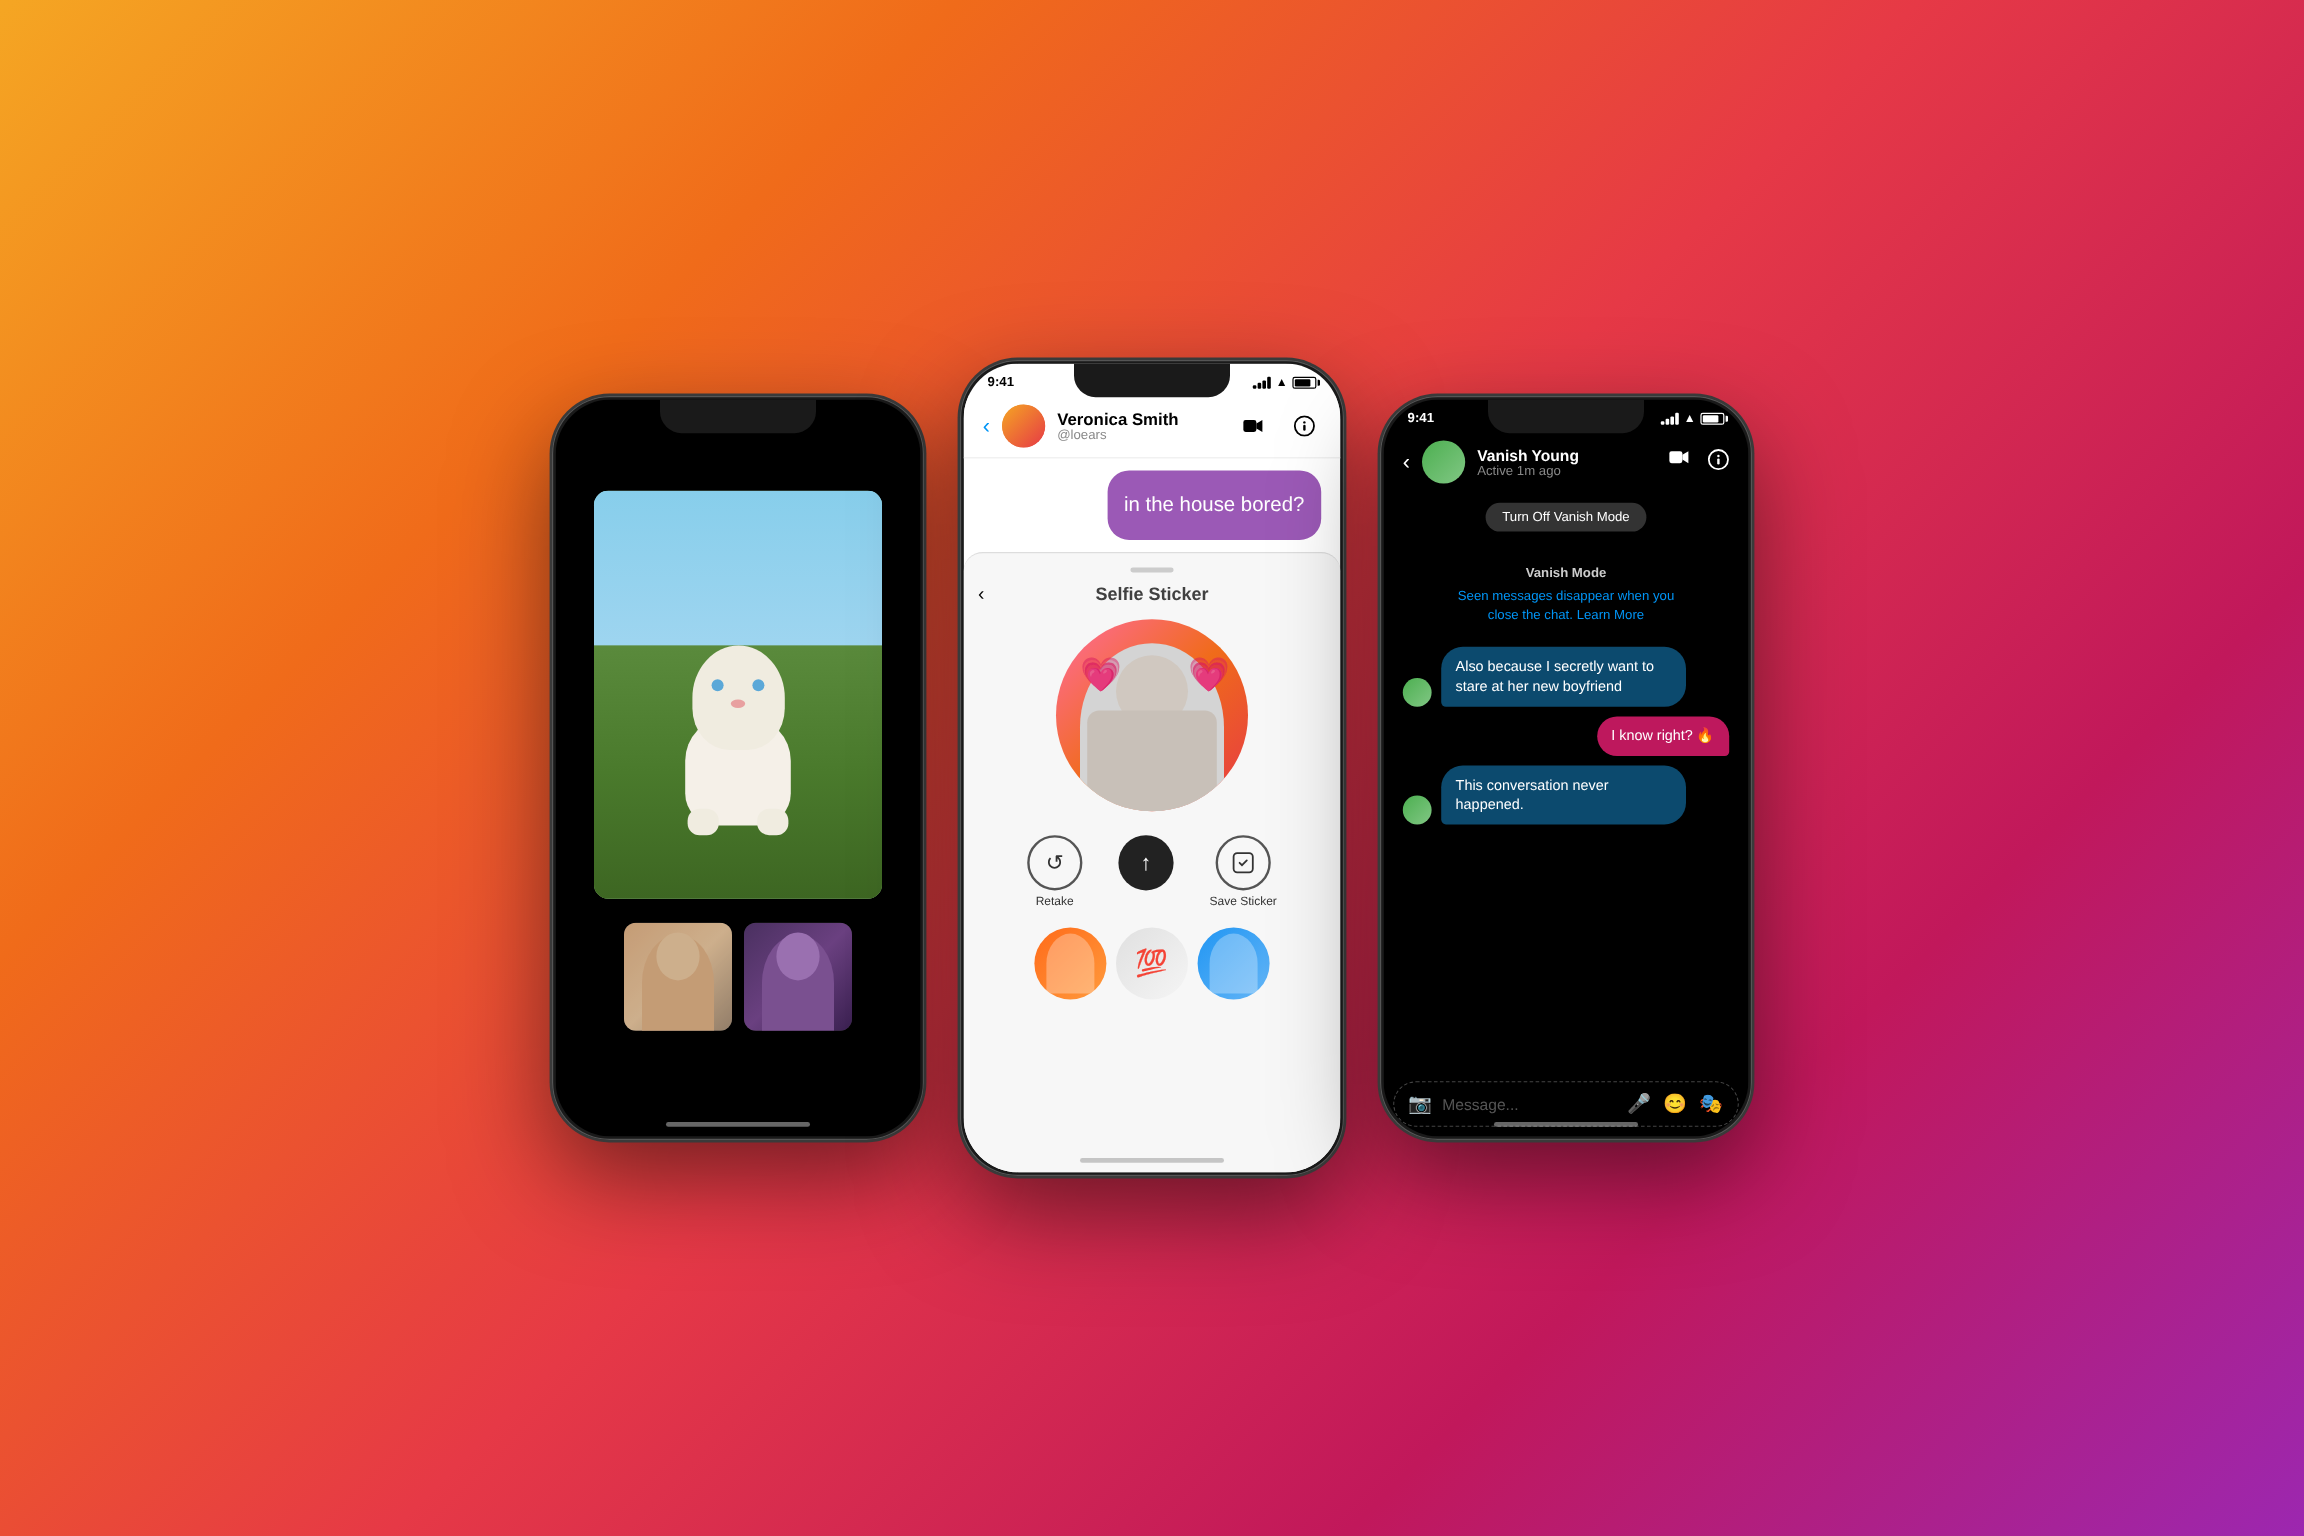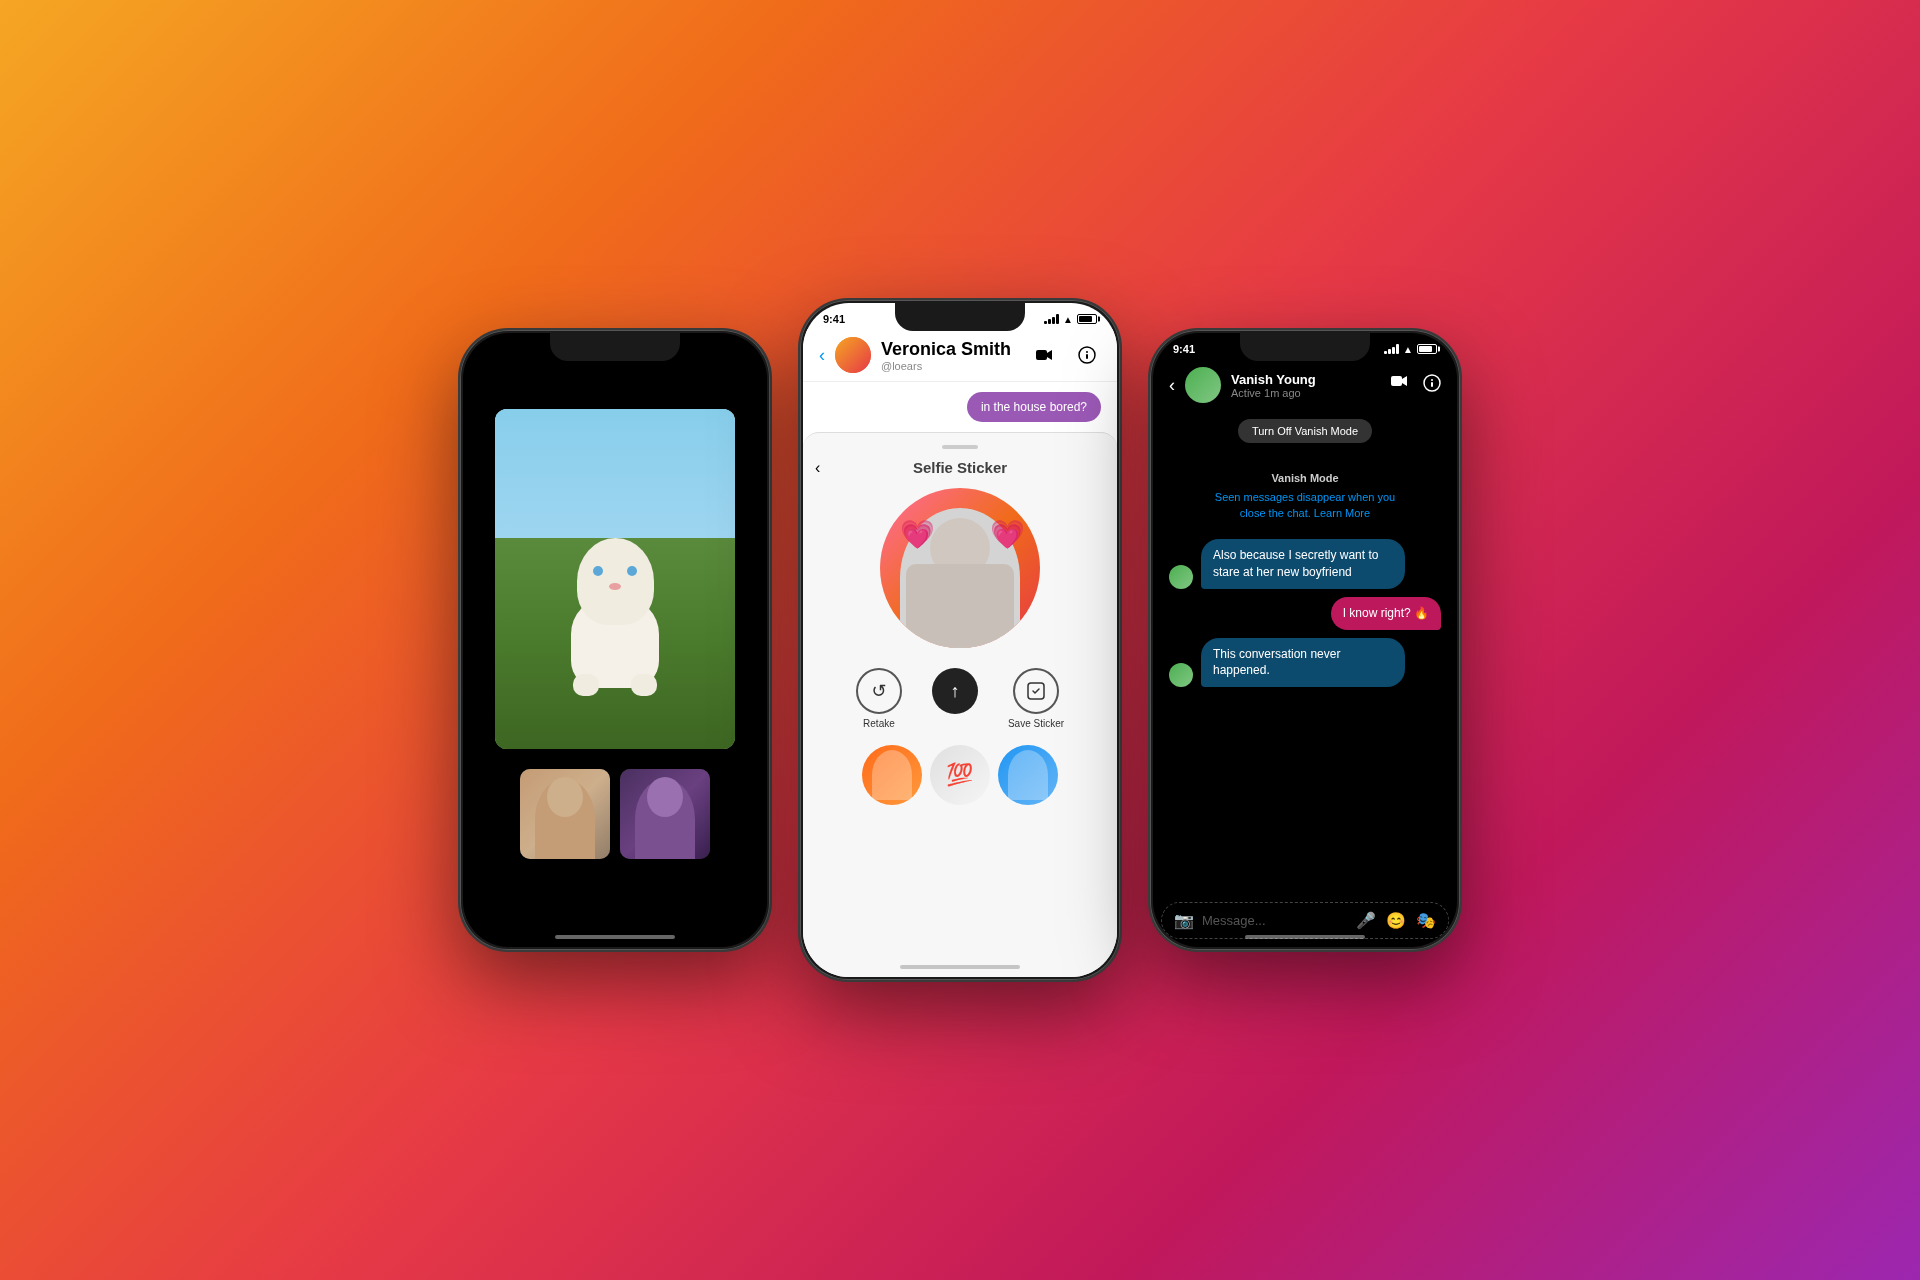--- a/index.html
+++ b/index.html
@@ -228,21 +228,21 @@
       overflow: hidden;
       position: relative;
       flex-shrink: 0;
     }
 
     .header-info {
       flex: 1;
     }
 
     .header-name {
-      font-size: 18px;
+      font-size: 14px;
       font-weight: 600;
       color: #000;
     }
 
     .header-username {
       font-size: 11px;
       color: #888;
     }
 
     .header-icons {
@@ -262,23 +262,23 @@
 
     .chat-bubble-area {
       padding: 10px 16px;
       display: flex;
       justify-content: flex-end;
     }
 
     .chat-bubble {
       background: #9b59b6;
       color: #fff;
-      padding: 8px 14px;
+      padding: 19px 14px;
       border-radius: 18px;
-      font-size: 12px;
+      font-size: 17px;
       max-width: 70%;
     }
 
     .selfie-sticker-panel {
       background: #f7f7f7;
       border-radius: 16px 16px 0 0;
       flex: 1;
       display: flex;
       flex-direction: column;
       align-items: center;

